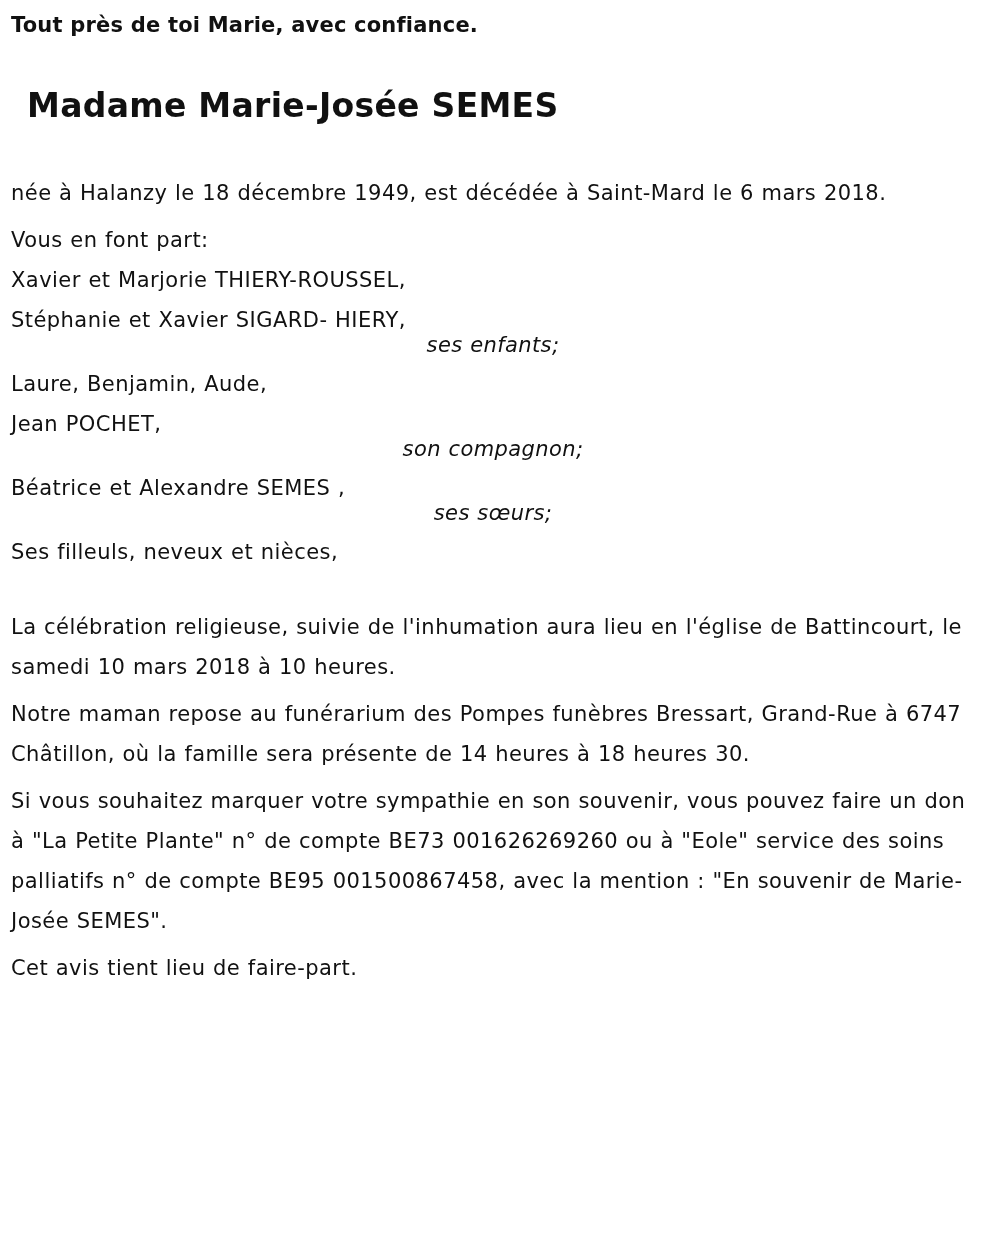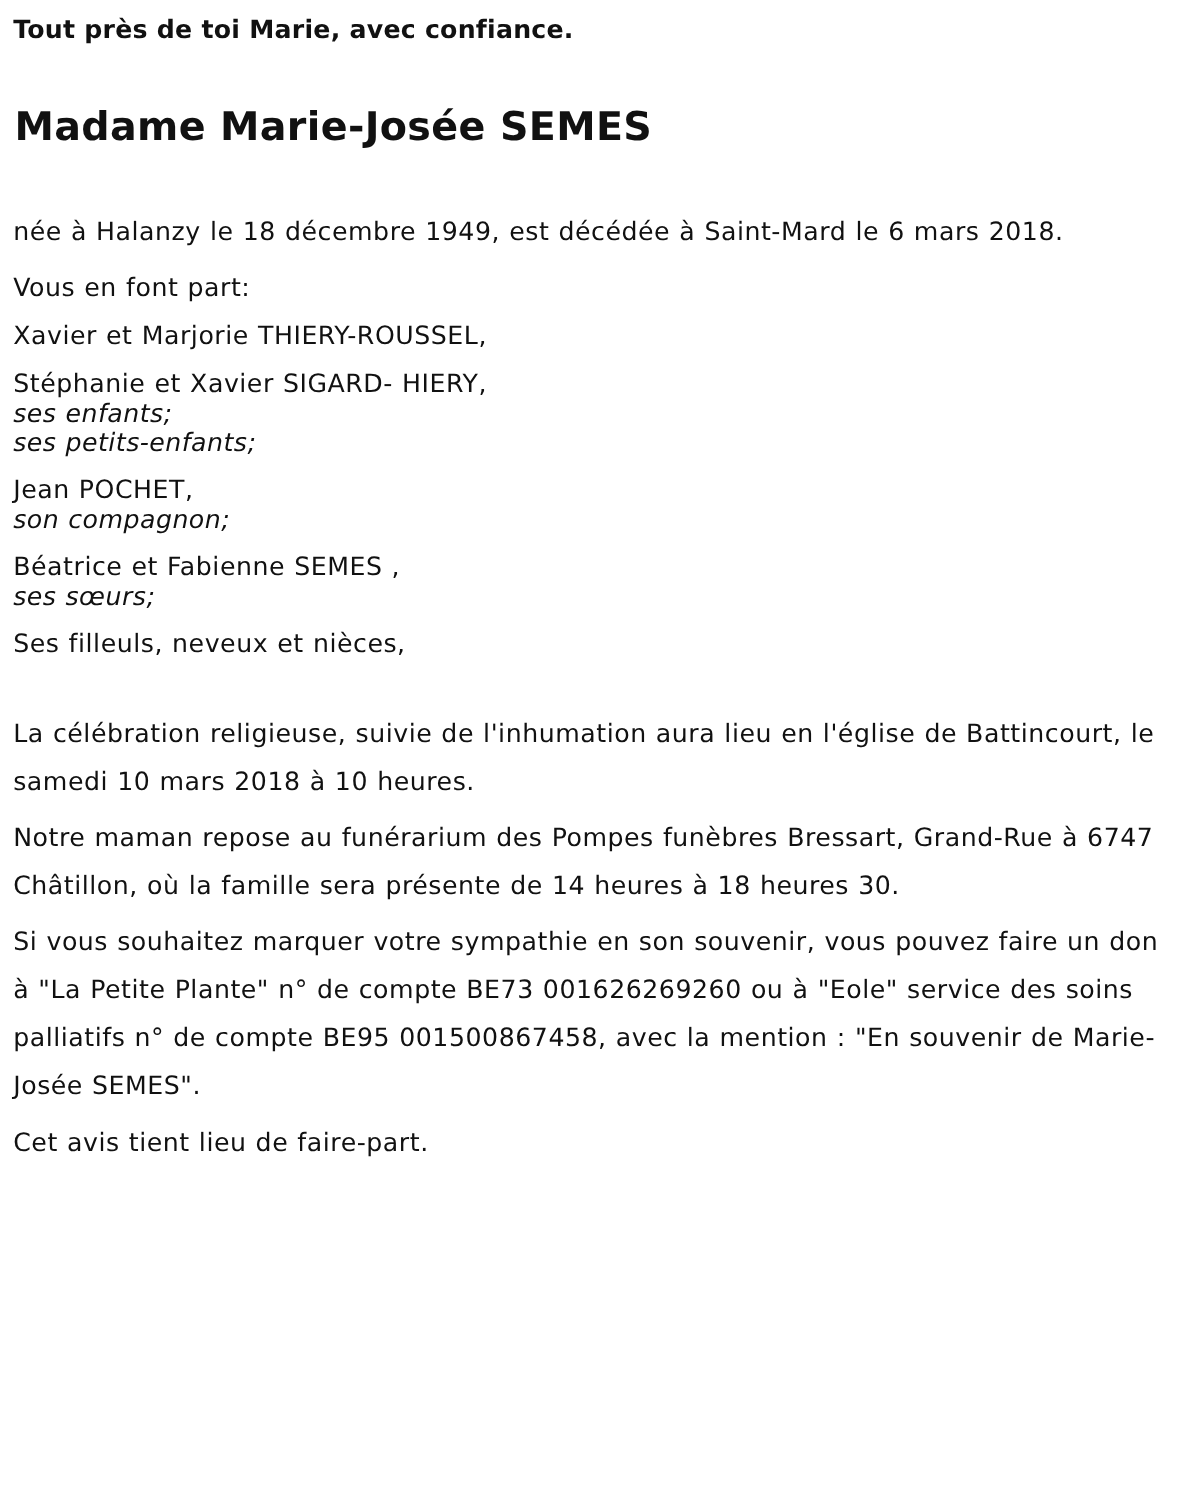--- a/index.html
+++ b/index.html
@@ -25,38 +25,38 @@
       line-height: 28px;
       margin: 0;
       padding-top: 11px;
       letter-spacing: 0.2px;
     }
     .title {
       font-family: "DejaVu Sans", sans-serif;
       font-weight: bold;
       font-size: 33px;
       line-height: 40px;
-      margin: 1px;
+      margin: 16px;
       margin-top: 47px;
       letter-spacing: 0.3px;
     }
     .body-text {
       font-family: "DejaVu Sans", sans-serif;
       font-size: 21px;
       line-height: 40px;
       margin: 0;
       letter-spacing: 0.45px;
       word-spacing: 0.5px;
     }
     .p-birth { margin-top: 47px; }
     .p-gap { margin-top: 7px; }
     .line { display: block; }
     .relation {
       display: block;
-      text-align: left;
+      text-align: center;
       font-style: italic;
       font-size: 21px;
       line-height: 24px;
       margin-top: -7px;
       margin-bottom: 7px;
       padding-right: 0;
       letter-spacing: 0.4px;
     }
     .group { margin: 0; }
     .p-ceremony { margin-top: 35px; }
@@ -75,30 +75,30 @@
   <div class="body-text p-gap">
     <span class="line">Vous en font part:</span>
 
     <div class="group">
       <span class="line">Xavier et Marjorie THIERY-ROUSSEL,</span>
       <span class="line">Stéphanie et Xavier SIGARD- HIERY,</span>
       <span class="relation">ses enfants;</span>
     </div>
 
     <div class="group">
-      <span class="relation">ses petits-enfants;</span>
+      <span class="line">Laure, Benjamin, Aude,</span>
     </div>
 
     <div class="group">
       <span class="line">Jean POCHET,</span>
       <span class="relation">son compagnon;</span>
     </div>
 
     <div class="group">
-      <span class="line">Béatrice et Fabienne SEMES ,</span>
+      <span class="line">Béatrice et Alexandre SEMES ,</span>
       <span class="relation">ses sœurs;</span>
     </div>
 
     <div class="group">
       <span class="line">Ses filleuls, neveux et nièces,</span>
     </div>
   </div>
 
   <p class="body-text p-ceremony">La célébration religieuse, suivie de l'inhumation aura lieu en l'église de Battincourt, le samedi 10 mars 2018 à 10 heures.</p>
 

